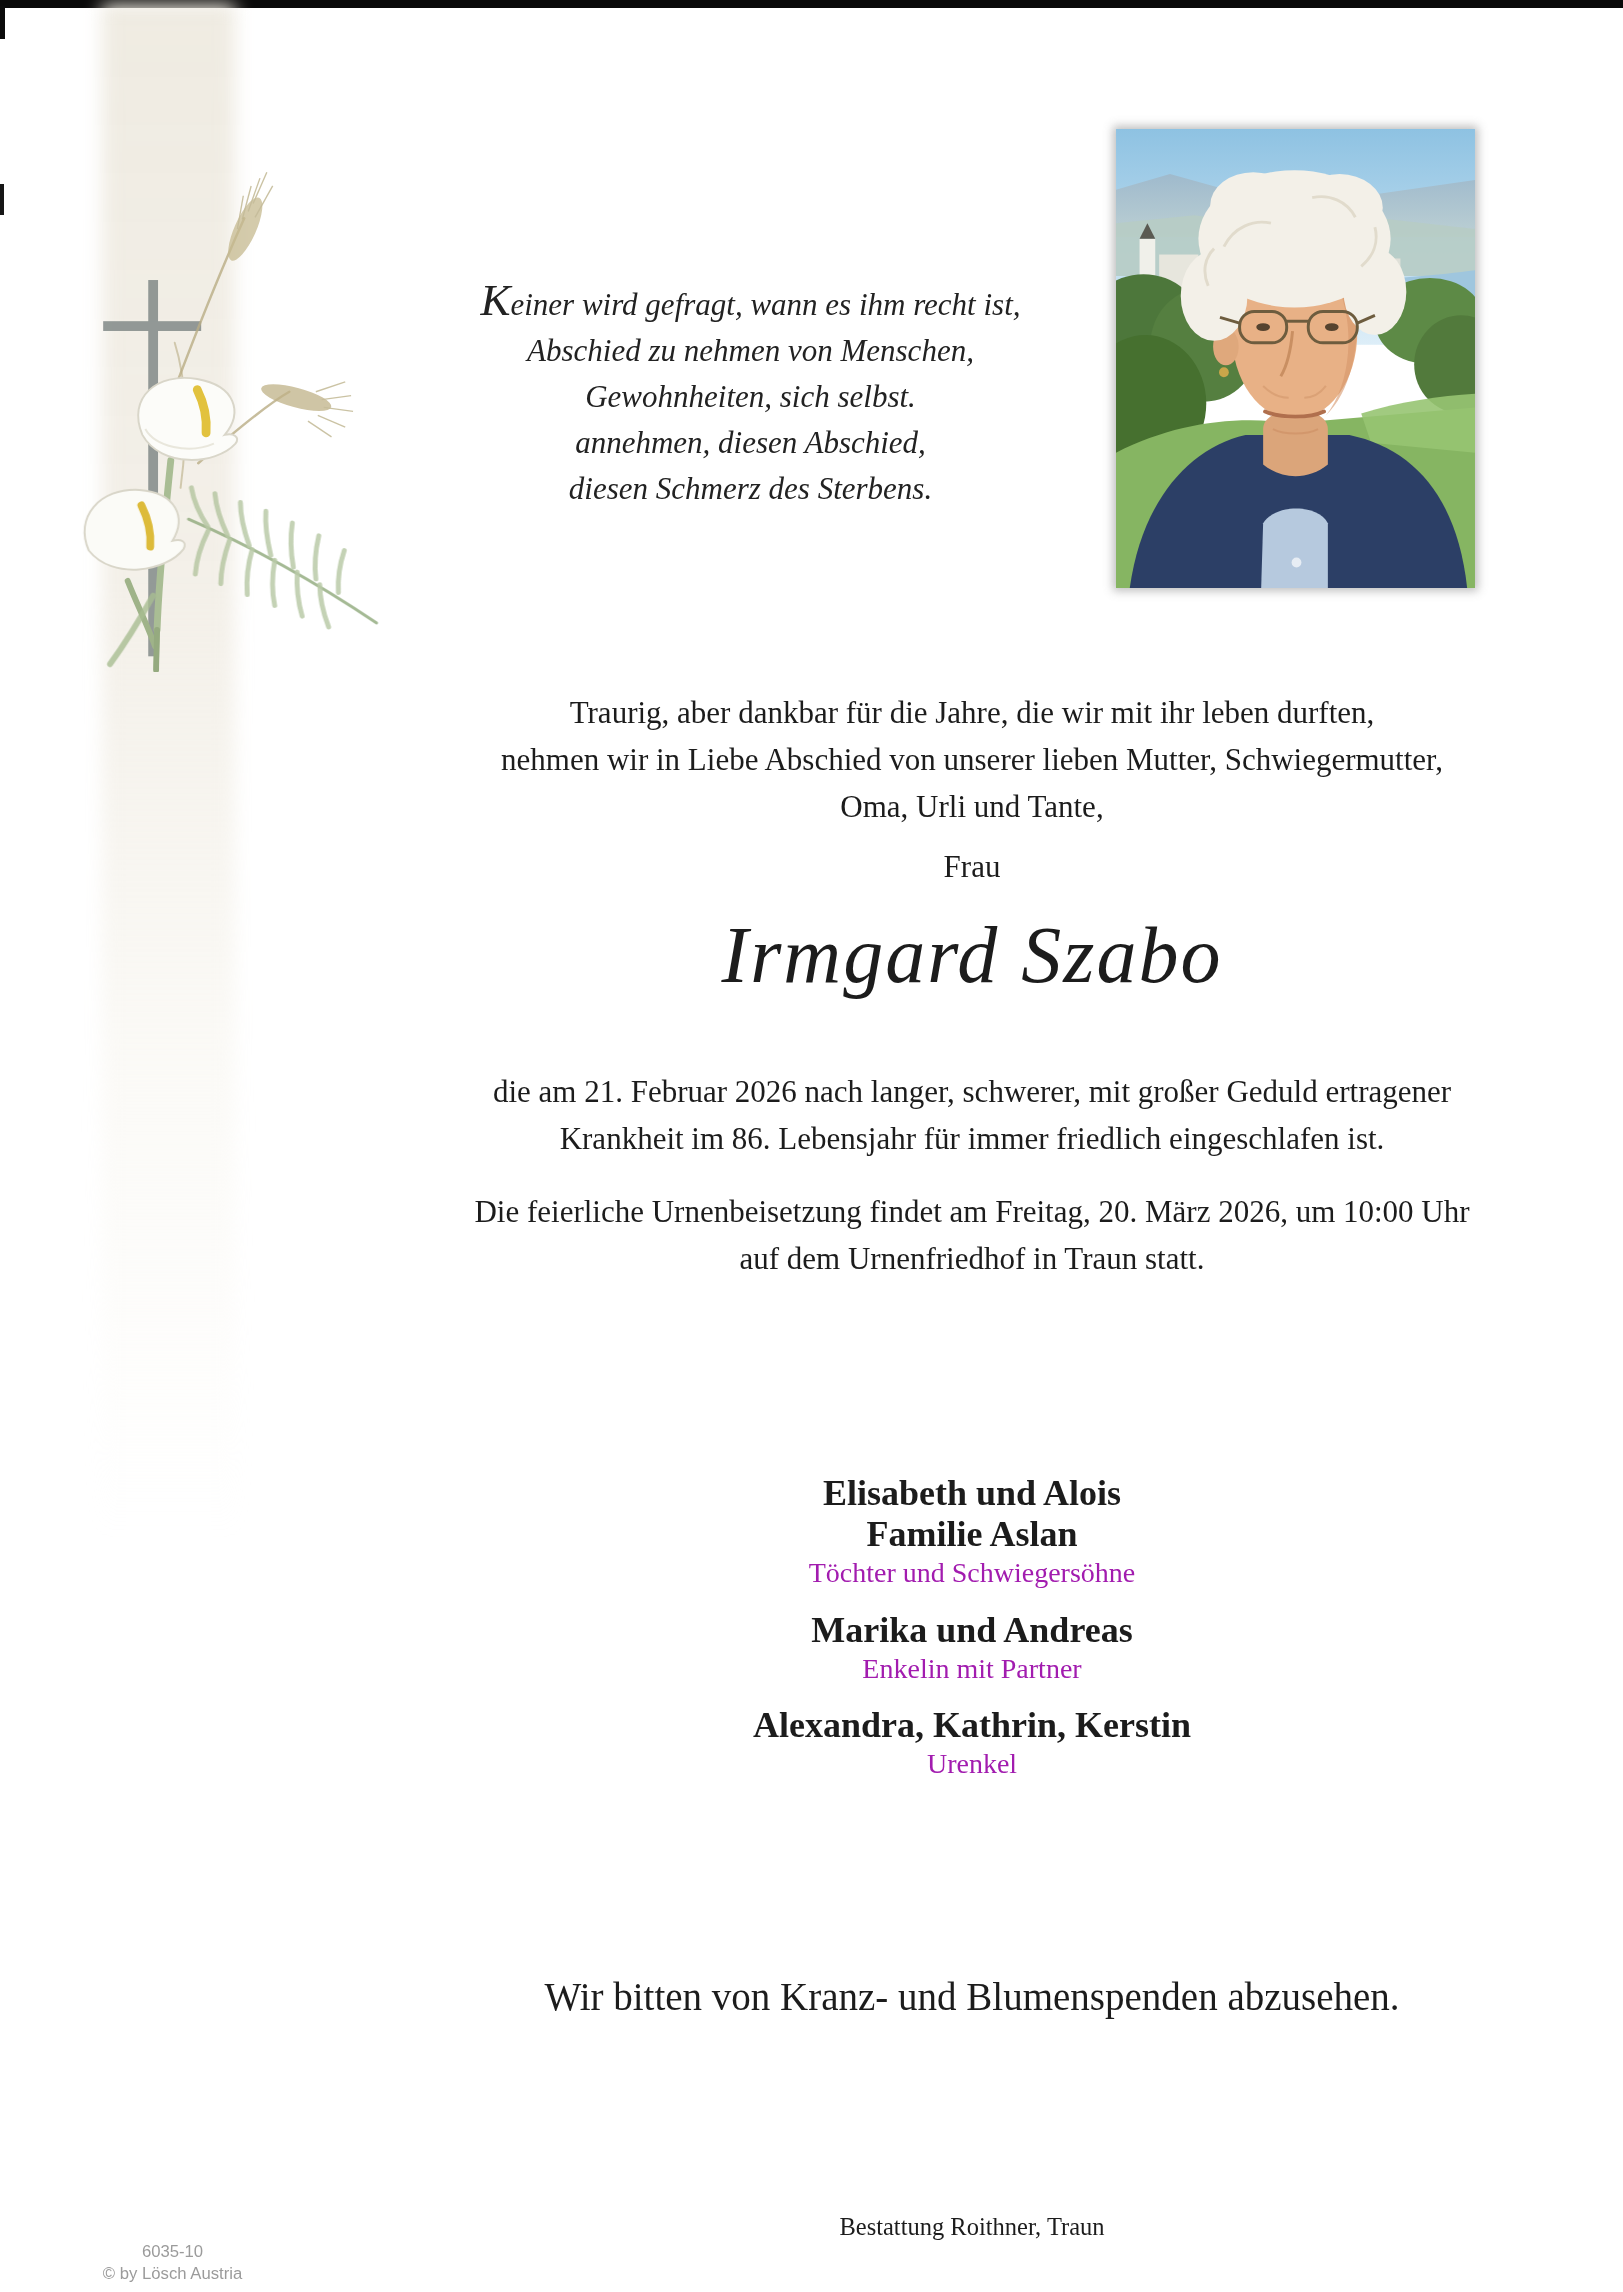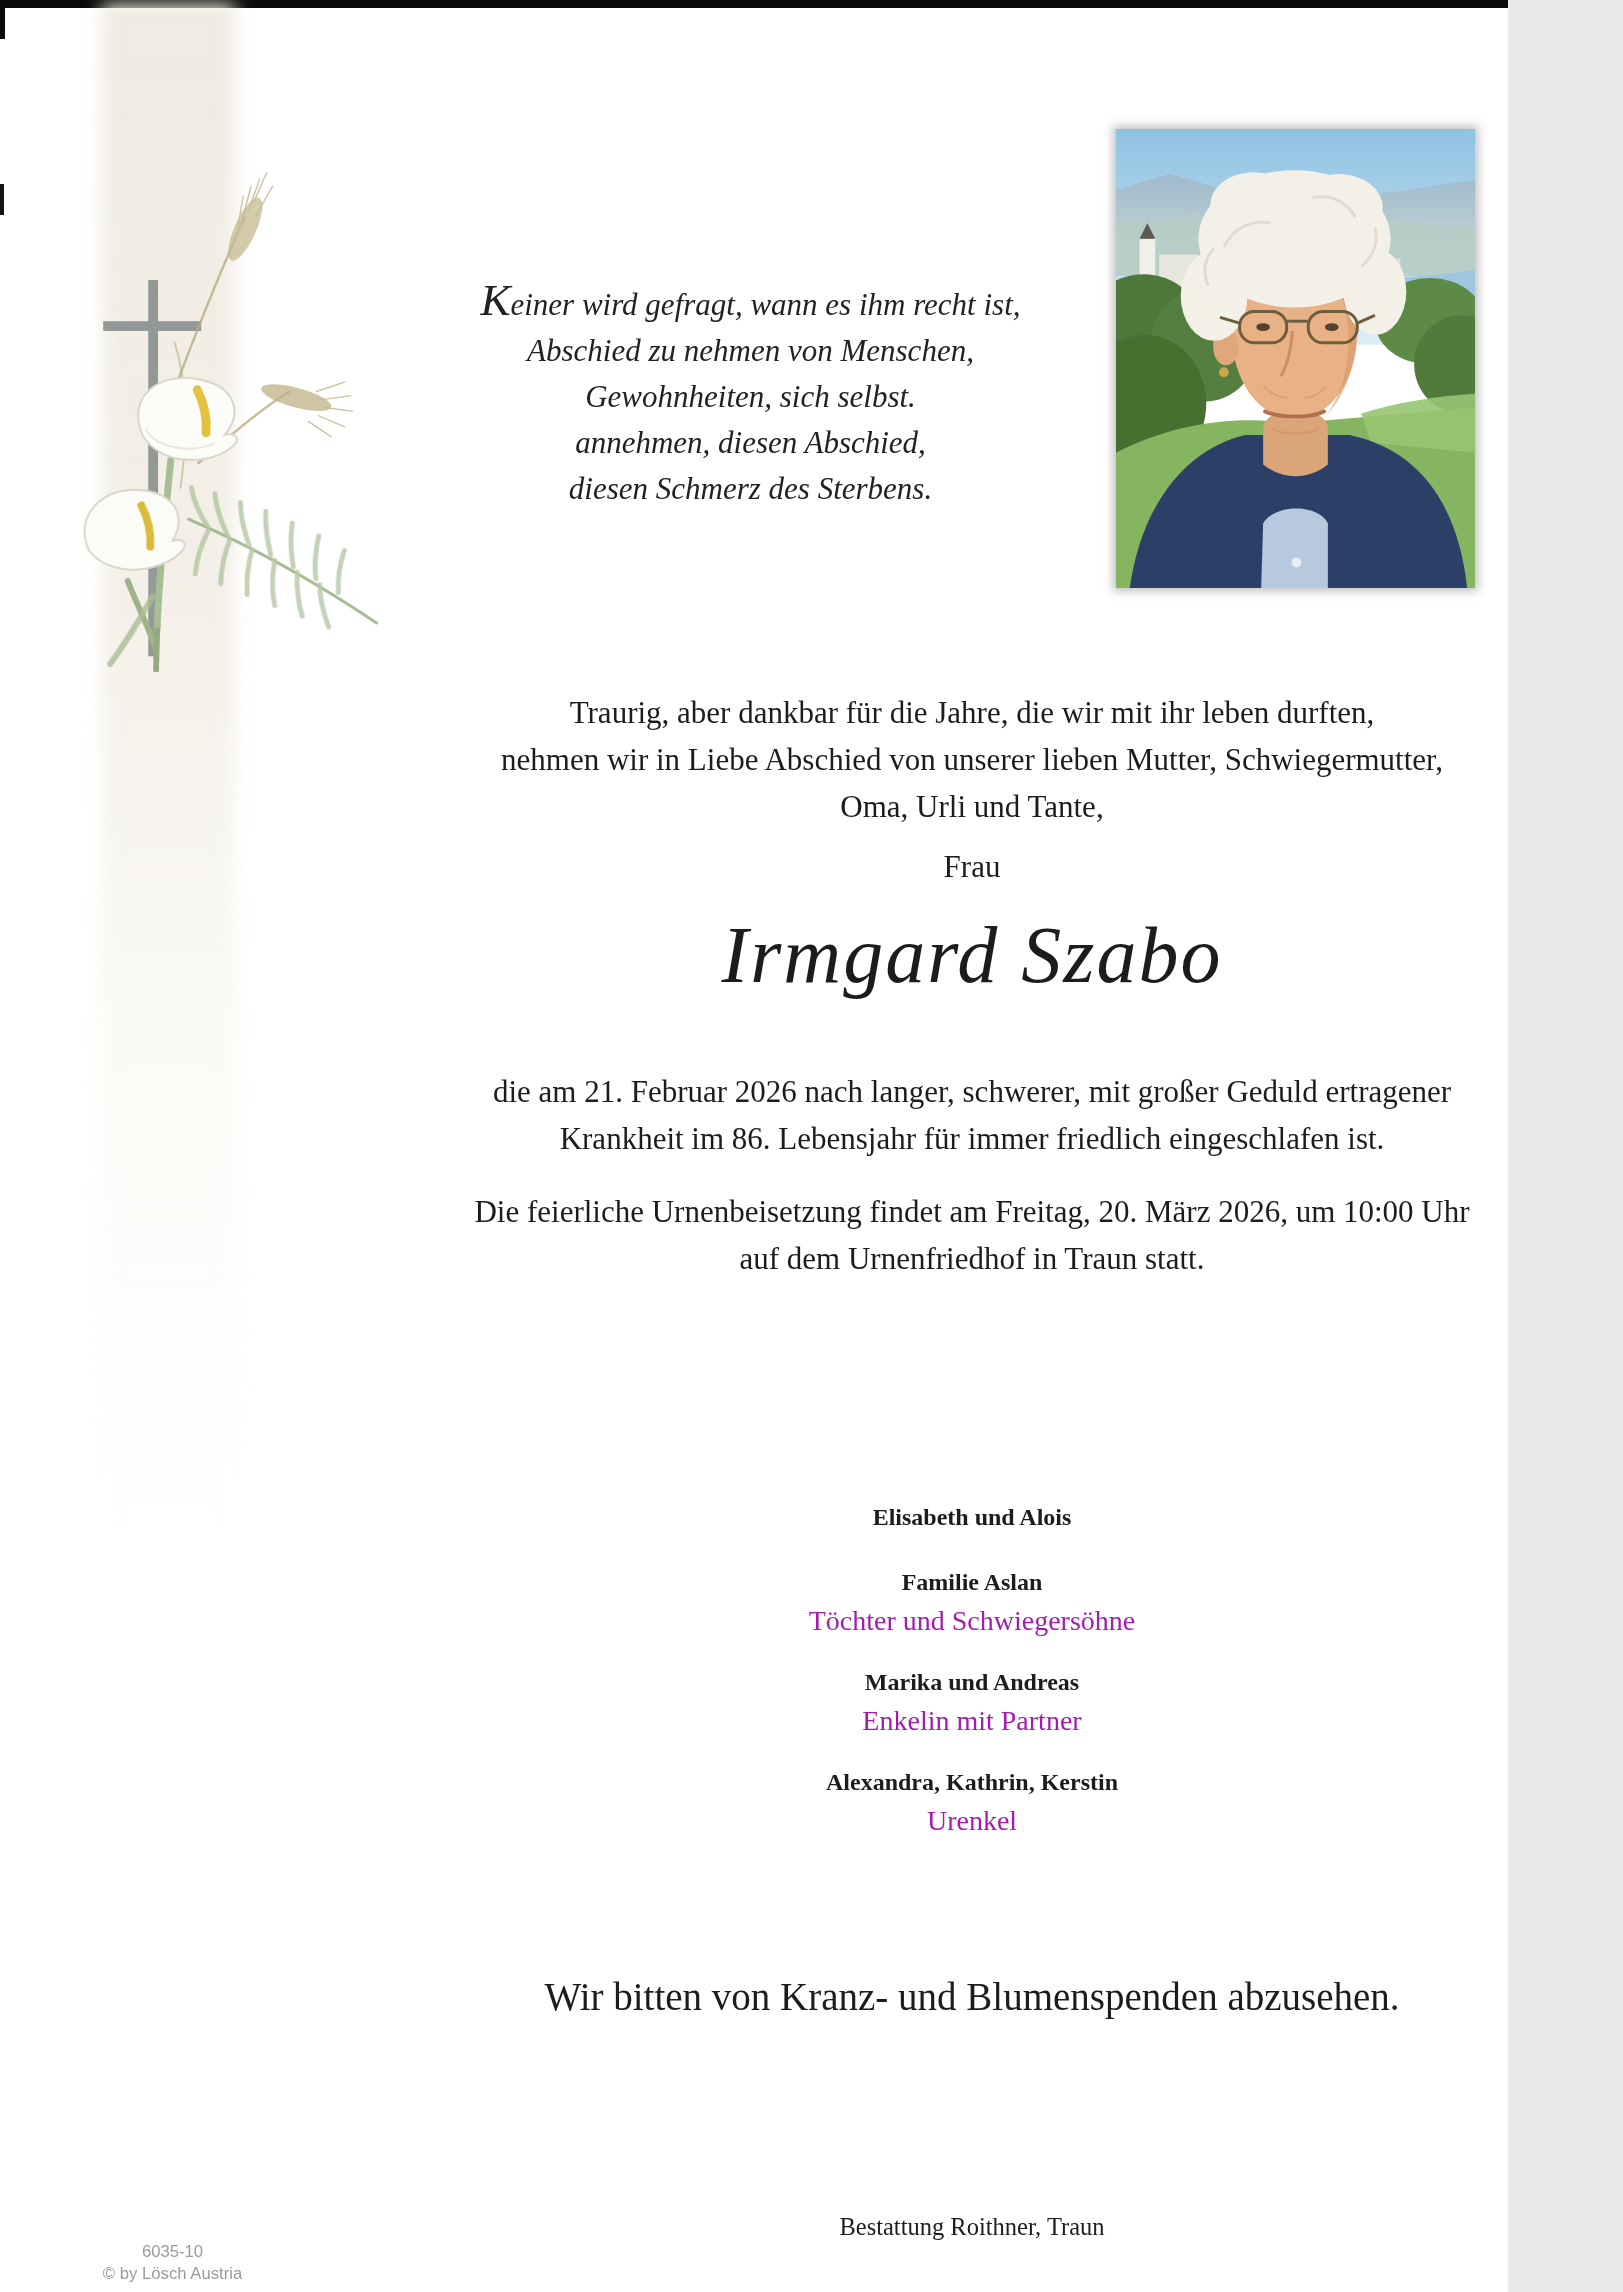--- a/index.html
+++ b/index.html
@@ -1,18 +1,18 @@
 <!DOCTYPE html>
 <html><head>
 <meta charset="utf-8">
 <style>
   html,body{margin:0;padding:0;background:#e9e9e9;}
   .page{
     position:relative;
-    width:1508px;height:2293px;
+    width:1623px;height:2293px;
     background:#ffffff;
     overflow:hidden;
     font-family:"Liberation Serif","DejaVu Serif",serif;
     color:#1c1c1c;
   }
   .abs{position:absolute;}
   
   .scan-top{left:0;top:0;width:1623px;height:7.8px;background:#090909;}
   .scan-left-a{left:0;top:5.9px;width:4.9px;height:33px;background:#0b0b0b;}
   .scan-left-b{left:0;top:184px;width:3.9px;height:31px;background:#161616;}
@@ -35,21 +35,21 @@
   .poem{left:429px;top:277px;width:643px;font-style:italic;font-size:31px;line-height:46px;color:#222;}
   .poem .pline:first-child::first-letter{font-size:1.45em;}
   .main-col{left:420px;width:1104px;}
   .intro{top:689px;font-size:31px;line-height:47px;}
   .salutation{top:849px;font-size:31px;}
   .deceased-name{top:910px;font-size:80px;font-style:italic;font-weight:400;letter-spacing:2px;margin:0;}
   .death-notice{top:1068px;font-size:31px;line-height:47px;}
   .ceremony{top:1188px;font-size:31px;line-height:47px;}
   .memorial-heading{top:1378px;font-size:47px;font-style:italic;color:#2a2a2a;}
   .mourners{top:1473px;}
-  .m-name{font-size:24px;font-weight:700;line-height:41px;margin-top:24px;}
+  .m-name{font-size:36px;font-weight:700;line-height:41px;}
   .m-rel{font-size:28px;line-height:35px;margin-bottom:19.6px;color:#a21caf;}
   .closing{top:1803px;font-size:31px;}
   .request{top:1974px;font-size:39px;}
   .funeral-home{top:2213px;font-size:24.5px;}
   .print-code{
     left:55px;top:2241px;width:235px;text-align:center;
     font-family:"Liberation Sans","DejaVu Sans",sans-serif;
     font-size:16.7px;line-height:21.6px;color:#9b9b9b;
   }
 </style>

